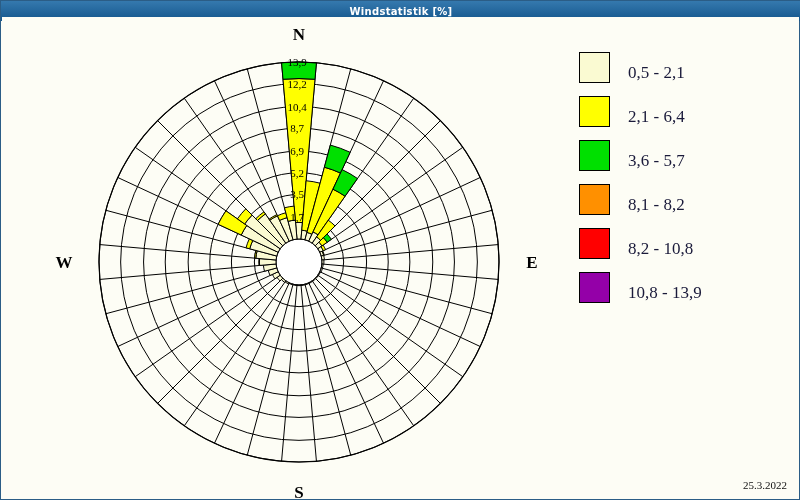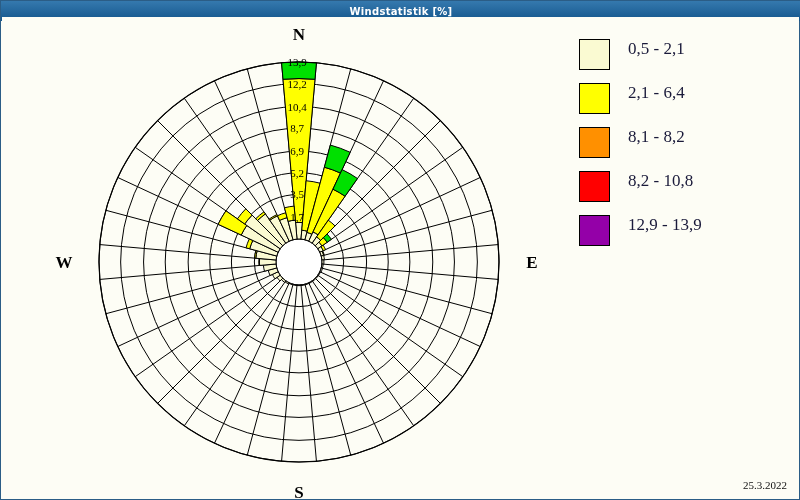--- a/index.html
+++ b/index.html
@@ -40,21 +40,21 @@
   .rtick{
     font-family:"Liberation Serif", serif;
     font-size:11px;fill:#000;
   }
   
   #legend{
     position:absolute;left:578px;top:38px;
     width:215px;
   }
   .leg-row{
-    display:flex;align-items:flex-start;height:44px;
+    display:flex;align-items:flex-end;height:44px;
   }
   .swatch{
     width:31px;height:31px;
     border:1px solid #000;
     box-sizing:border-box;
     flex:0 0 auto;
   }
   .leg-label{
     margin-left:18px;
     font-family:"Liberation Serif", serif;
@@ -213,27 +213,31 @@
   <div id="legend">
       <div class="leg-row">
         <div class="swatch" style="background: rgb(250, 250, 210);"></div>
         <div class="leg-label">0,5 - 2,1</div>
       </div>
       <div class="leg-row">
         <div class="swatch" style="background: rgb(255, 255, 0);"></div>
         <div class="leg-label">2,1 - 6,4</div>
       </div>
       <div class="leg-row">
+        <div class="swatch" style="background: rgb(0, 224, 0);"></div>
+        <div class="leg-label">3,6 - 5,7</div>
+      </div>
+      <div class="leg-row">
         <div class="swatch" style="background: rgb(255, 144, 0);"></div>
         <div class="leg-label">8,1 - 8,2</div>
       </div>
       <div class="leg-row">
         <div class="swatch" style="background: rgb(255, 0, 0);"></div>
         <div class="leg-label">8,2 - 10,8</div>
       </div>
       <div class="leg-row">
         <div class="swatch" style="background: rgb(148, 0, 168);"></div>
-        <div class="leg-label">12,9 - 13,9</div>
+        <div class="leg-label">10,8 - 13,9</div>
       </div>
     </div>
 
   <div id="datestamp">25.3.2022</div>
 </div>
 
 </body></html>

